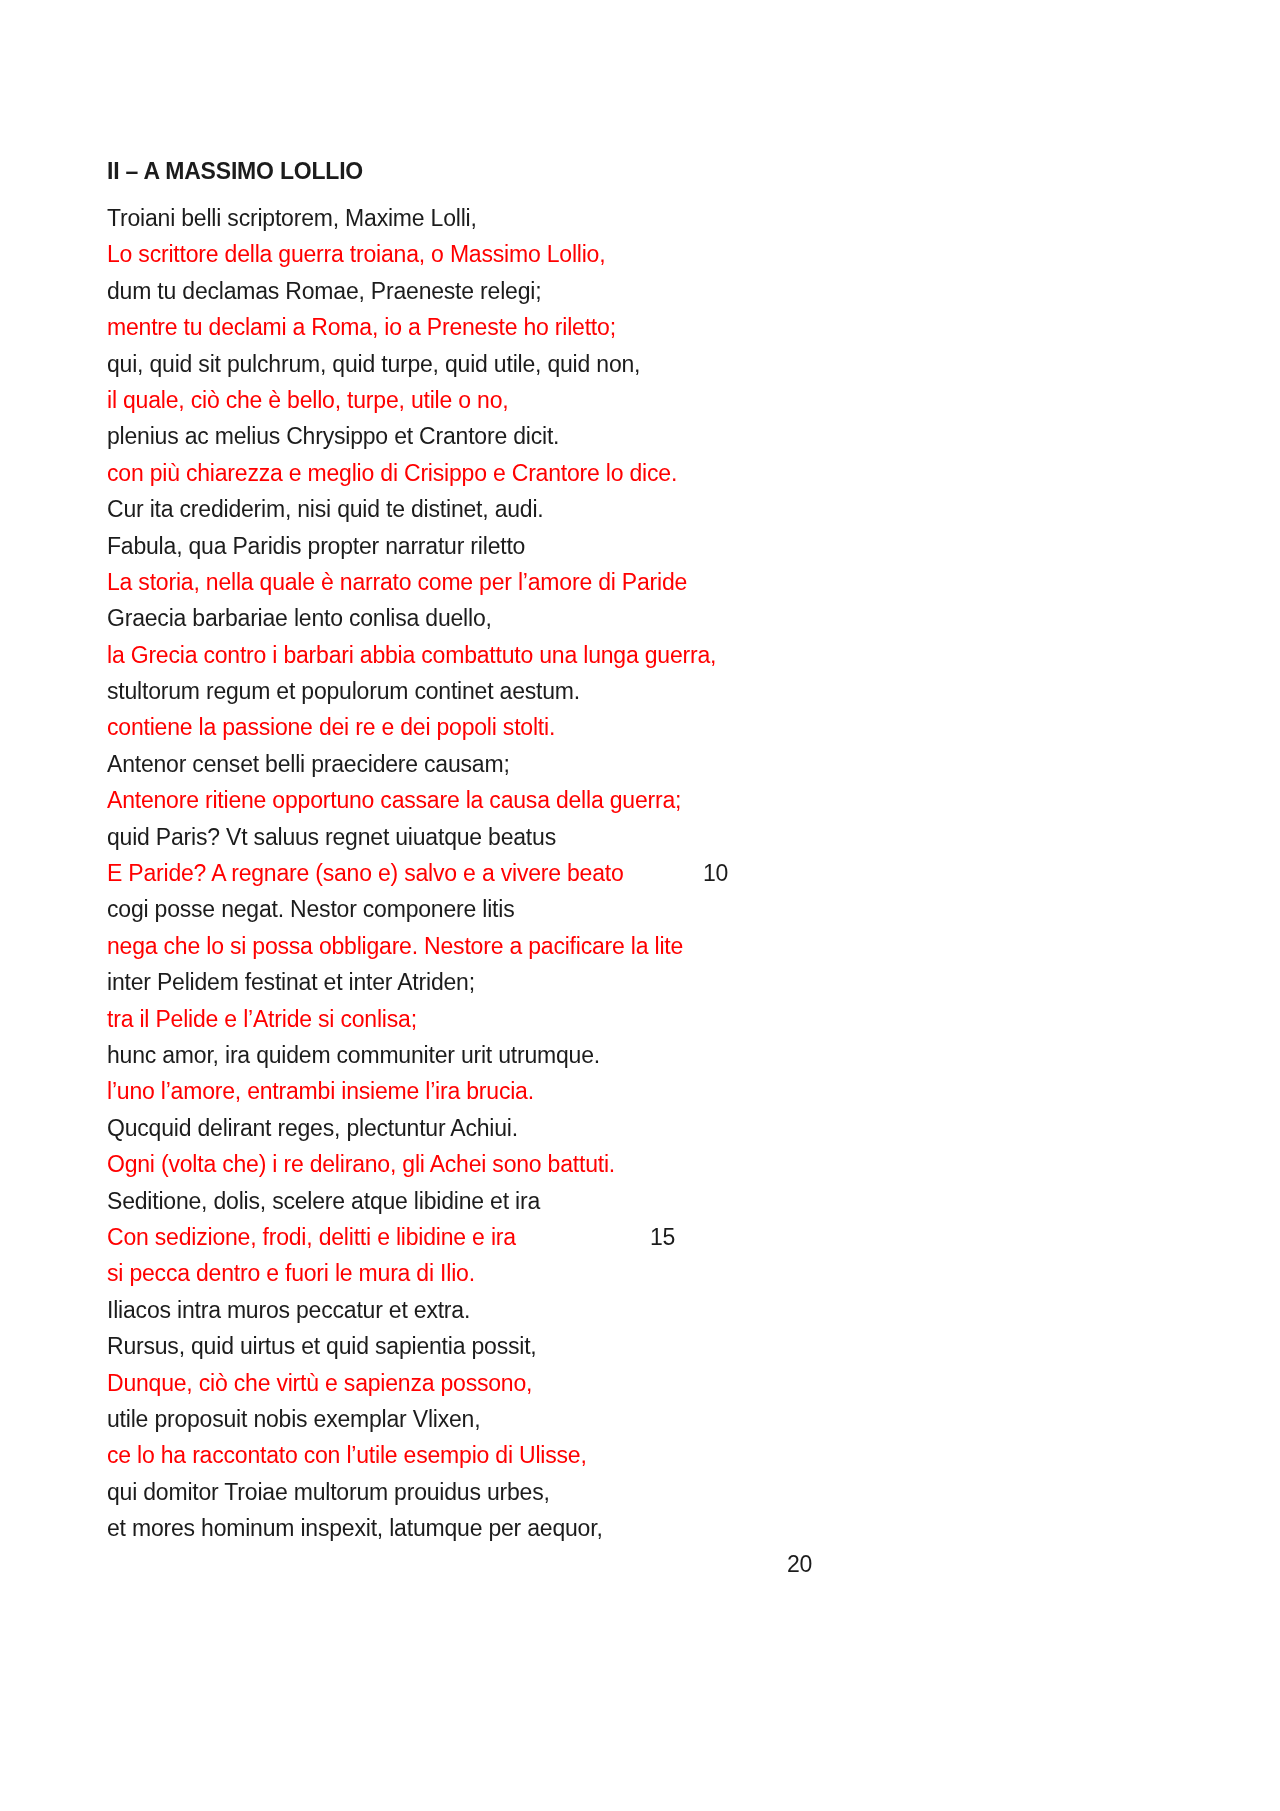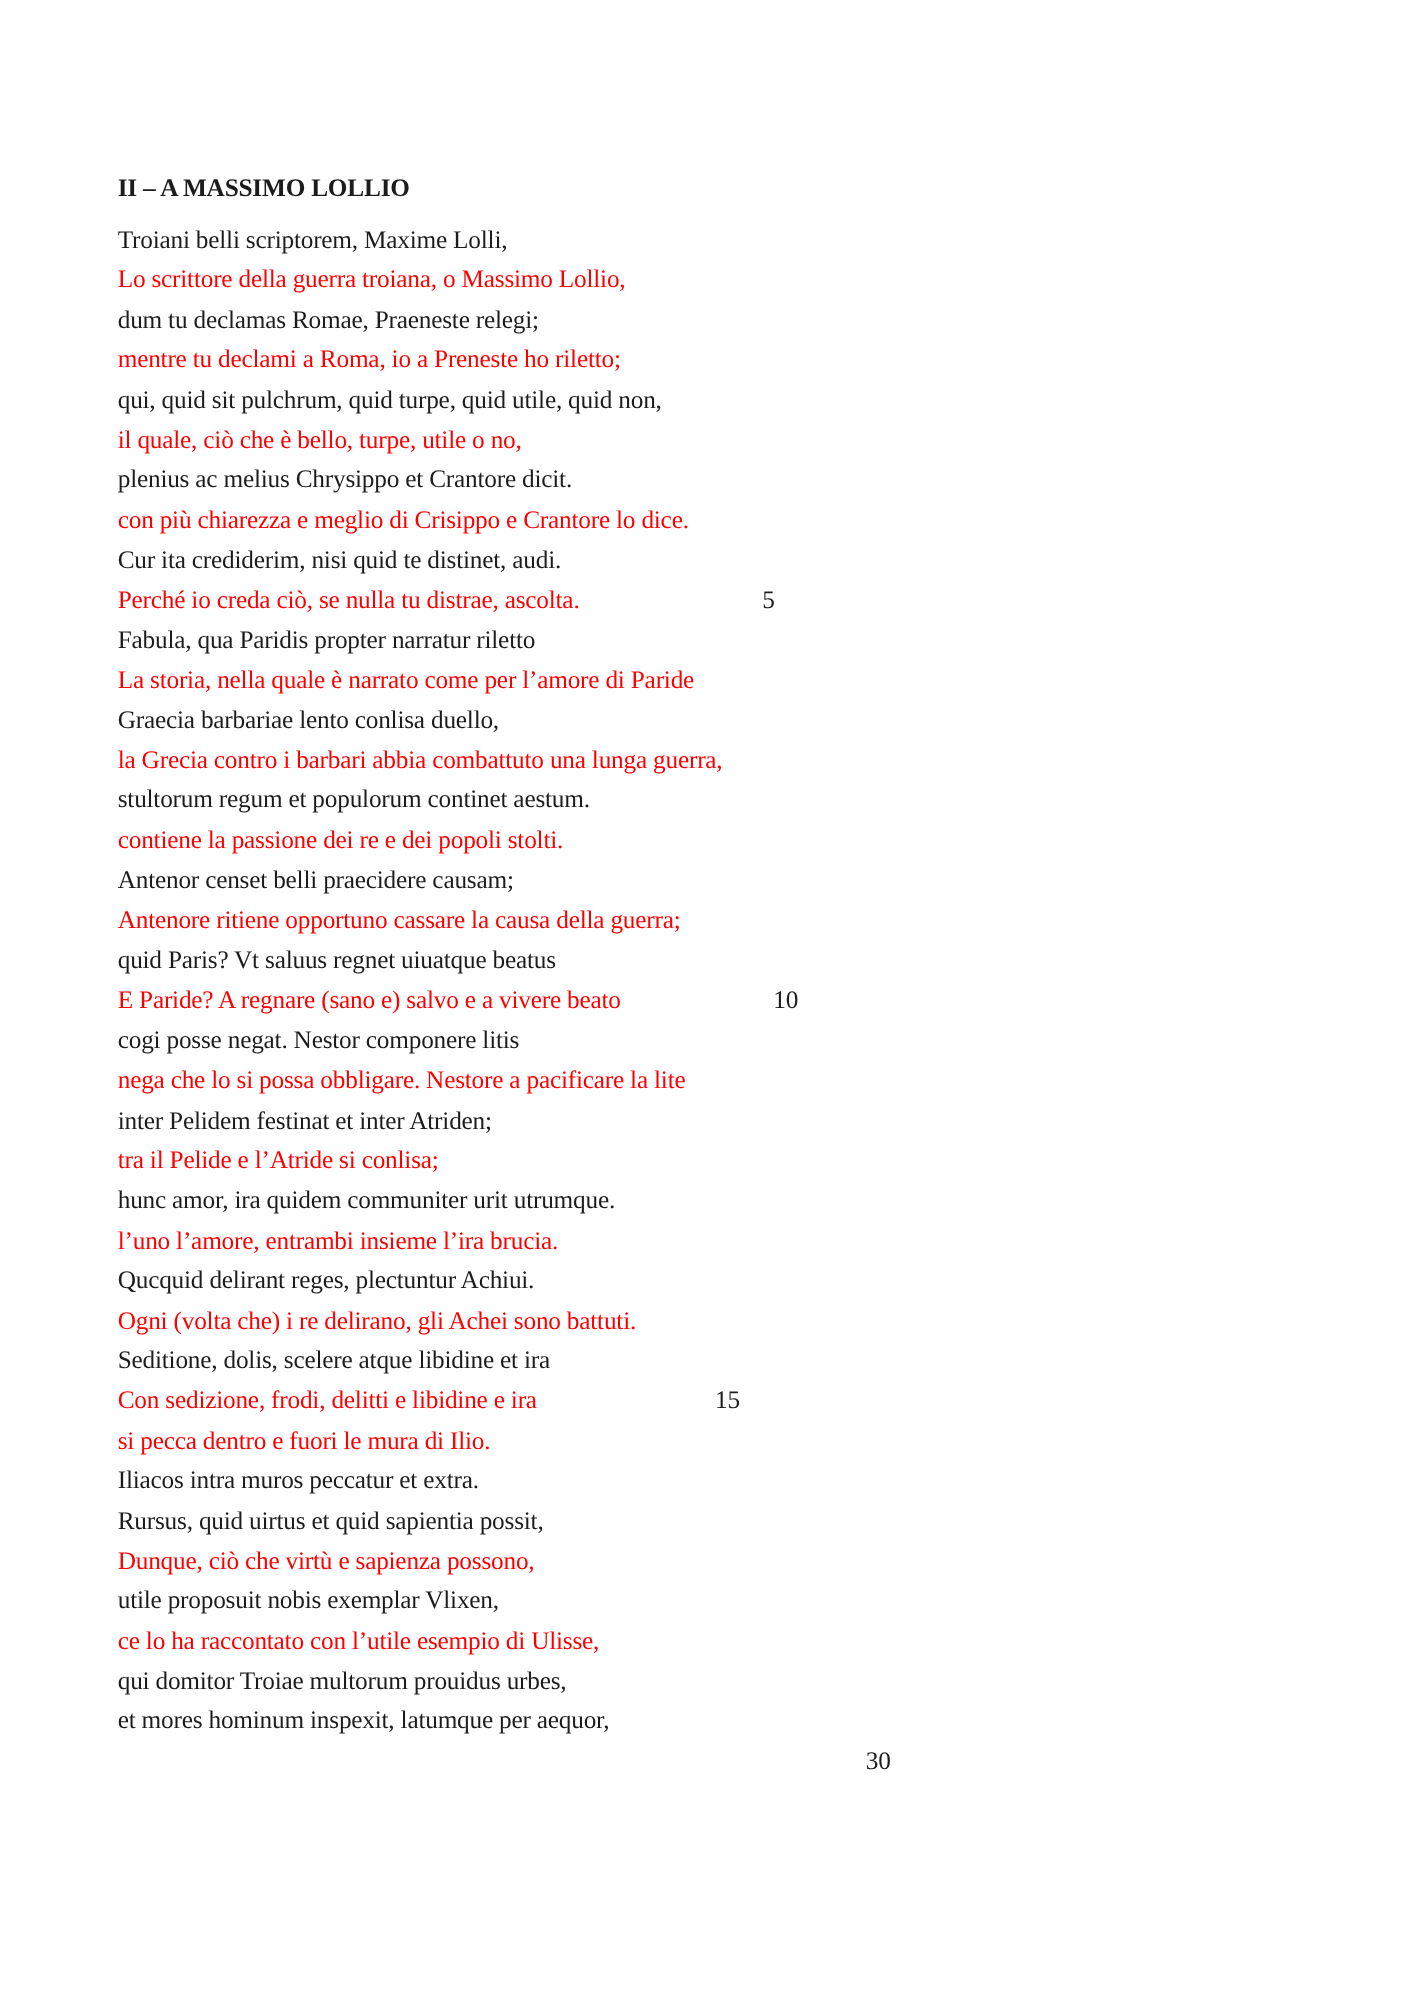--- a/index.html
+++ b/index.html
@@ -7,21 +7,21 @@
     --ita:#ff0000;
     --page-bg:#ffffff;
   }
   *{box-sizing:border-box;}
   html,body{margin:0;padding:0;background:#fff;}
   .page{
     position:relative;
     width:1280px;
     height:1811px;
     background:var(--page-bg);
-    font-family:Liberation Serif, serif;
+    font-family:Liberation Sans, sans-serif;
     overflow:hidden;
   }
   .content{
     position:absolute;
     left:107px;
     top:153px;
     width:1100px;
   }
   .title{
     margin:0 0 11px 0;
@@ -88,24 +88,20 @@
     
   </div>
         <div class="line ita">
     <span class="txt">con più chiarezza e meglio di Crisippo e Crantore lo dice.</span>
     
   </div>
         <div class="line lat">
     <span class="txt">Cur ita crediderim, nisi quid te distinet, audi.</span>
     
   </div>
-        <div class="line ita" data-num="5">
-    <span class="txt">Perché io creda ciò, se nulla tu distrae, ascolta.</span>
-    <span class="lnum">5</span>
-  </div>
         <div class="line lat">
     <span class="txt">Fabula, qua Paridis propter narratur riletto</span>
     
   </div>
         <div class="line ita">
     <span class="txt">La storia, nella quale è narrato come per l’amore di Paride</span>
     
   </div>
         <div class="line lat">
     <span class="txt">Graecia barbariae lento conlisa duello,</span>
@@ -205,17 +201,17 @@
   </div>
         <div class="line lat">
     <span class="txt">qui domitor Troiae multorum prouidus urbes,</span>
     
   </div>
         <div class="line lat">
     <span class="txt">et mores hominum inspexit, latumque per aequor,</span>
     
   </div>
         <div class="line ita" data-num="20">
-    <span class="lnum">30</span>
+    <span class="lnum">20</span>
   </div>
       </div>
   </div>
 </div>
 
 </body></html>

